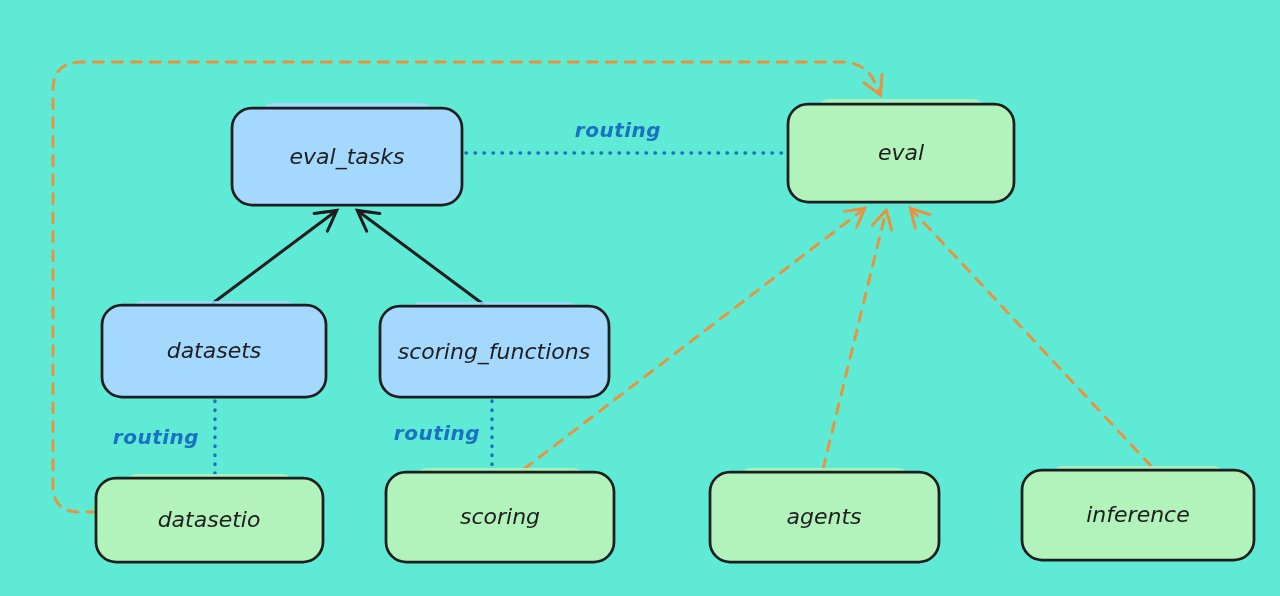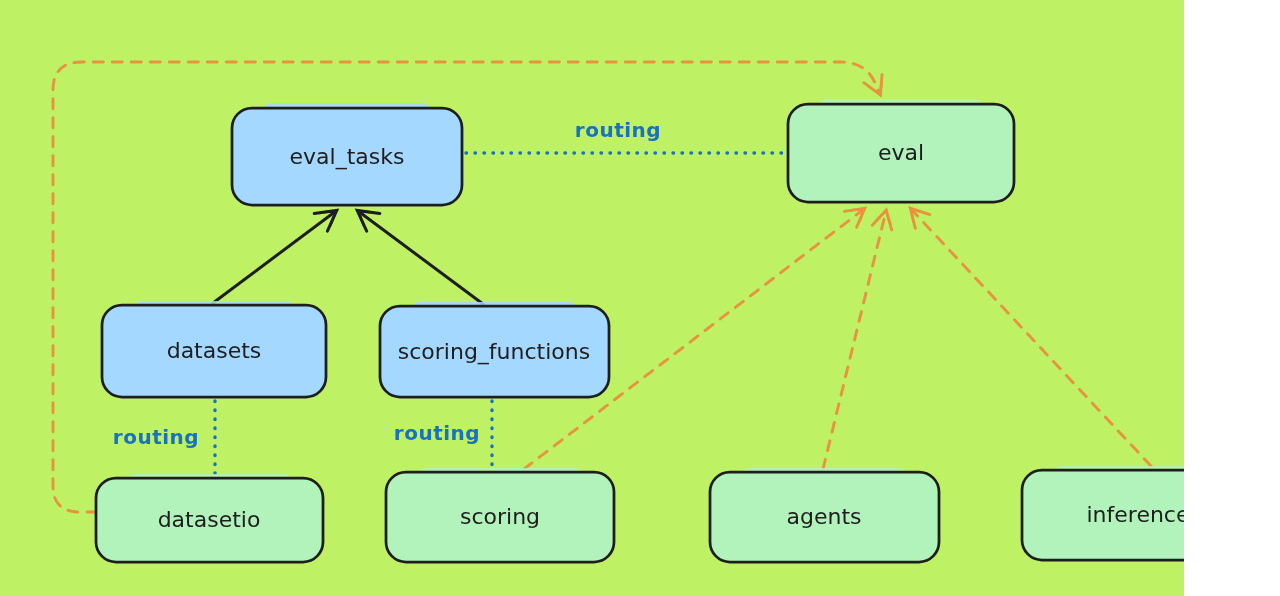--- a/index.html
+++ b/index.html
@@ -1,16 +1,16 @@
 <!DOCTYPE html>
 <html><head>
 <meta charset="utf-8">
 <style>
   html,body{margin:0;padding:0;background:#ffffff;}
-  .stage{position:relative;width:1184px;height:596px;background:#bef264;overflow:hidden;}
+  .stage{position:relative;width:1280px;height:596px;background:#5eead4;overflow:hidden;font-style:italic;}
   svg{display:block;}
   .box{stroke:#1e1e1e;stroke-width:2.75;stroke-linejoin:round;}
   .spill{stroke:none;opacity:.85;}
   .node-label{font-family:"DejaVu Sans",sans-serif;font-size:22px;fill:#1e1e1e;text-anchor:middle;}
   .edge-label{font-family:"DejaVu Sans",sans-serif;font-size:20px;font-weight:bold;text-anchor:middle;letter-spacing:.5px;}
   .black-arrow{fill:none;stroke:#1e1e1e;stroke-width:3;stroke-linecap:round;}
   .orange-dash{fill:none;stroke-width:2.9;stroke-linecap:round;stroke-dasharray:10 9;}
   .blue-dot{fill:none;stroke-width:3.4;stroke-linecap:round;stroke-dasharray:0.5 8.5;}
 </style>
 </head>

